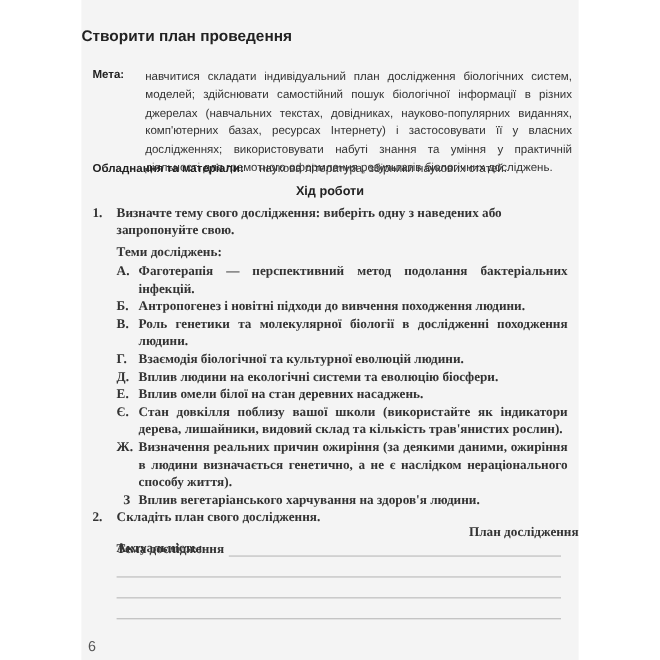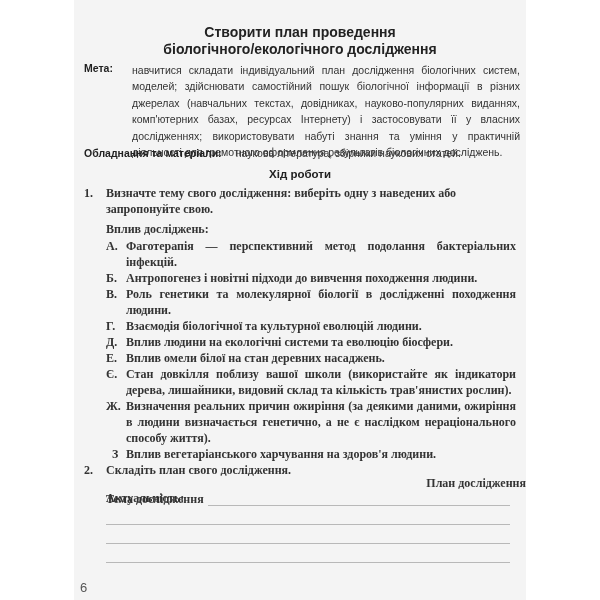--- a/index.html
+++ b/index.html
@@ -11,21 +11,21 @@
       background: #f4f4f4; color: #333;
     }
     .sans { font-family: "Liberation Sans", "DejaVu Sans", sans-serif; }
     .serif { font-family: "Liberation Serif", "DejaVu Serif", serif; }
     .abs { position: absolute; }
     .hdr-label {
       left: 0; width: 452px; top: 4px; text-align: center;
       font-size: 15px; font-weight: bold; color: #9a9a9a; letter-spacing: 0.3px;
     }
     .title {
-      left: 0; width: 452px; top: 24px; text-align: center;
+      left: 0; width: 452px; top: 24px; text-align: left;
       font-size: 14px; font-weight: bold; color: #222; line-height: 17px;
     }
     .meta-label { left: 10px; top: 62px; font-size: 10.5px; font-weight: bold; color: #222; }
     .meta-text {
       left: 58px; top: 62px; width: 388px; font-size: 10.5px; line-height: 16.4px; color: #333;
       text-align: justify;
     }
     .equip { left: 10px; top: 147px; font-size: 10.5px; color: #333; }
     .equip b { color: #222; margin-right: 14px; text-align: right; }
     .section-title {
@@ -43,38 +43,37 @@
     .line { position: absolute; height: 0; border-top: 1px solid #b8b8b8; }
     .page-num { left: 6px; top: 580px; font-size: 13px; color: #555; }
   </style>
 </head>
 <body>
 
 <div class="page">
 
   <div class="abs title sans">
     <div>Створити план проведення</div>
-    <div>біологічного/екологічного дослідження</div>
   </div>
 
   <div class="abs meta-label sans">Мета:</div>
   <div class="abs meta-text sans">навчитися складати індивідуальний план дослідження біологічних систем, моделей; здійснювати самостійний пошук біологічної інформації в різних джерелах (навчальних текстах, довідниках, науково-популярних виданнях, комп'ютерних базах, ресурсах Інтернету) і застосовувати її у власних дослідженнях; використовувати набуті знання та уміння у практичній діяльності для грамотного оформлення результатів біологічних досліджень.</div>
 
   <div class="abs equip sans">
     <b>Обладнання та матеріали:</b><span>наукова література, збірники наукових статей.</span>
   </div>
 
   <div class="abs section-title sans">Хід роботи</div>
 
   <div class="abs task serif" style="left:10px; top:185px; width:430px; height:32px;">
     <span class="num">1.</span>
     <span class="txt">Визначте тему свого дослідження: виберіть одну з наведених або запропонуйте свою.</span>
   </div>
 
-  <div class="abs topics-head serif">Вплив досліджень:</div>
+  <div class="abs topics-head serif">Теми досліджень:</div>
 
   <div class="abs topic serif" style="top:238px;">
     <span class="ltr" style="left:22px;">А.</span>
     <span class="txt">Фаготерапія — перспективний метод подолання бактеріальних інфекцій.</span>
   </div>
   <div class="abs topic serif" style="top:270px;">
     <span class="ltr" style="left:22px;">Б.</span>
     <span class="txt">Антропогенез і новітні підходи до вивчення походження людини.</span>
   </div>
   <div class="abs topic serif" style="top:286px;">

